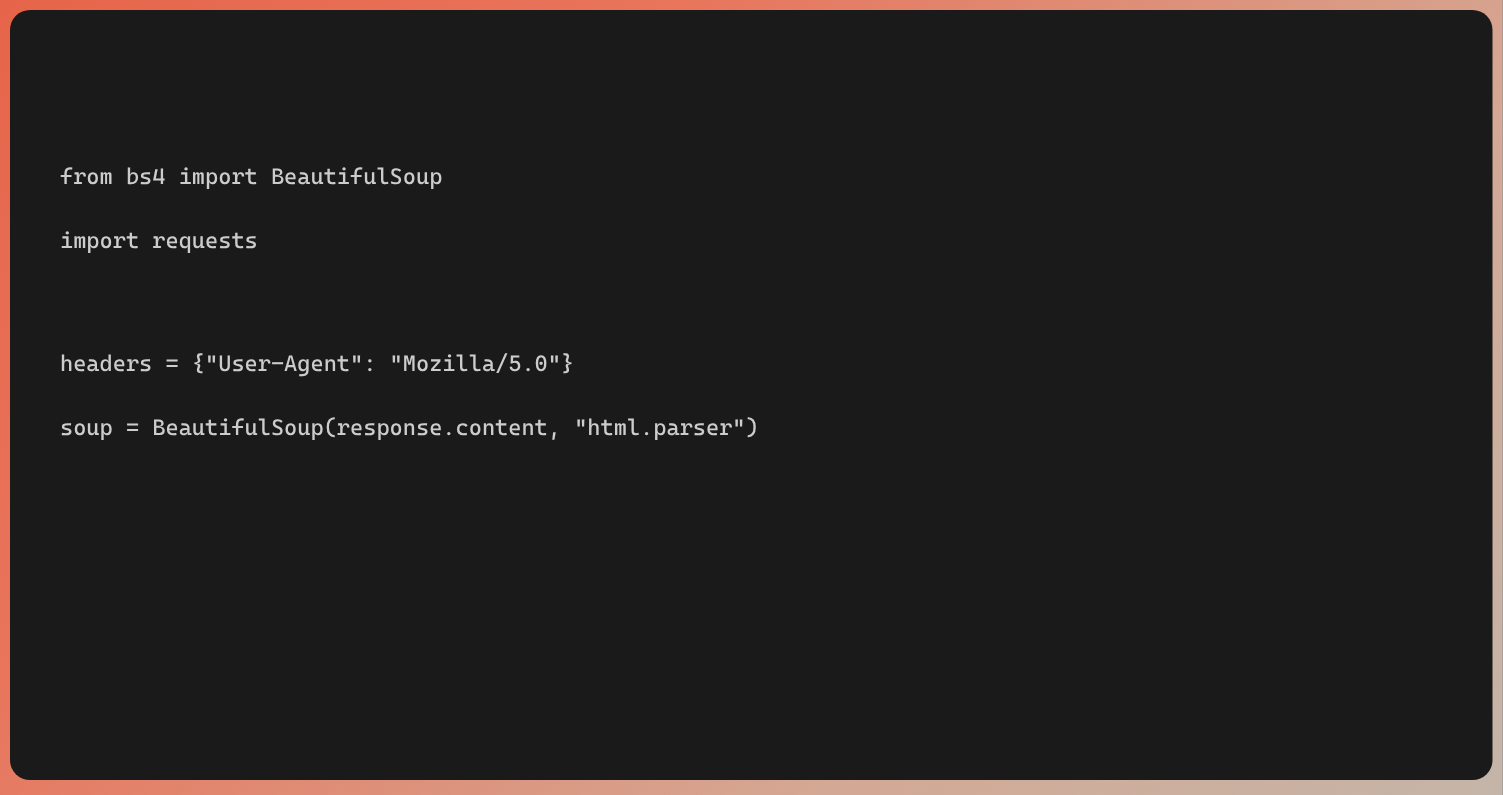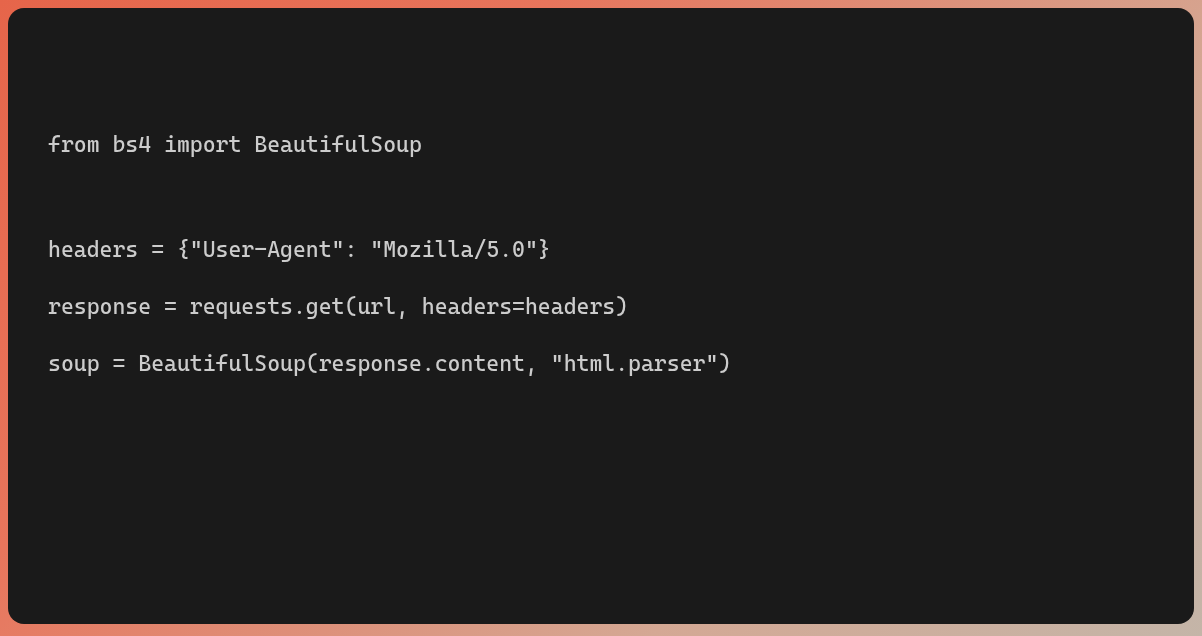--- a/index.html
+++ b/index.html
@@ -9,38 +9,38 @@
       padding: 8px 8px 12px 8px;
       font-family: ui-monospace, 'SF Mono', 'Cascadia Code', 'Consolas', 'Liberation Mono', Menlo, monospace;
     }
     .code-panel {
       background: #1a1a1a;
       border-radius: 16px;
       width: 100%;
       height: 100%;
       padding: 120px 40px 40px 40px;
       color: #d4d4d4;
-      font-size: 22px;
+      font-size: 18px;
       line-height: 1.5;
       position: relative;
     }
     .code-line {
       white-space: pre;
       margin-bottom: 24px;
       color: #cccccc;
       font-family: inherit;
     }
     .code-line:last-child { margin-bottom: 0; }
     .blank-line {
       height: 24px;
       margin-bottom: 24px;
     }
   </style>
 </head>
 <body>
 
 <div class="code-panel">
   <div class="code-line">from bs4 import BeautifulSoup</div>
+  <div class="code-line">import requests</div>
   <div class="blank-line"></div>
   <div class="code-line">headers = {"User-Agent": "Mozilla/5.0"}</div>
-  <div class="code-line">response = requests.get(url, headers=headers)</div>
   <div class="code-line">soup = BeautifulSoup(response.content, "html.parser")</div>
 </div>
 
 </body></html>

